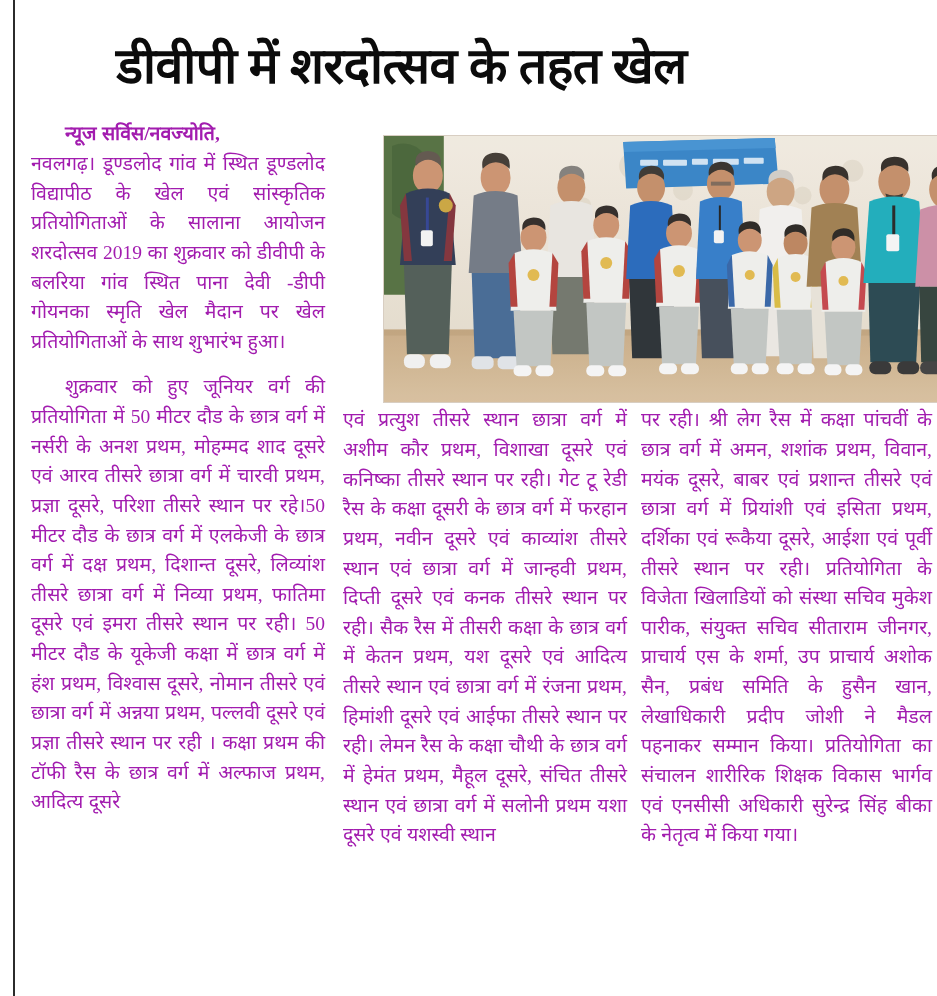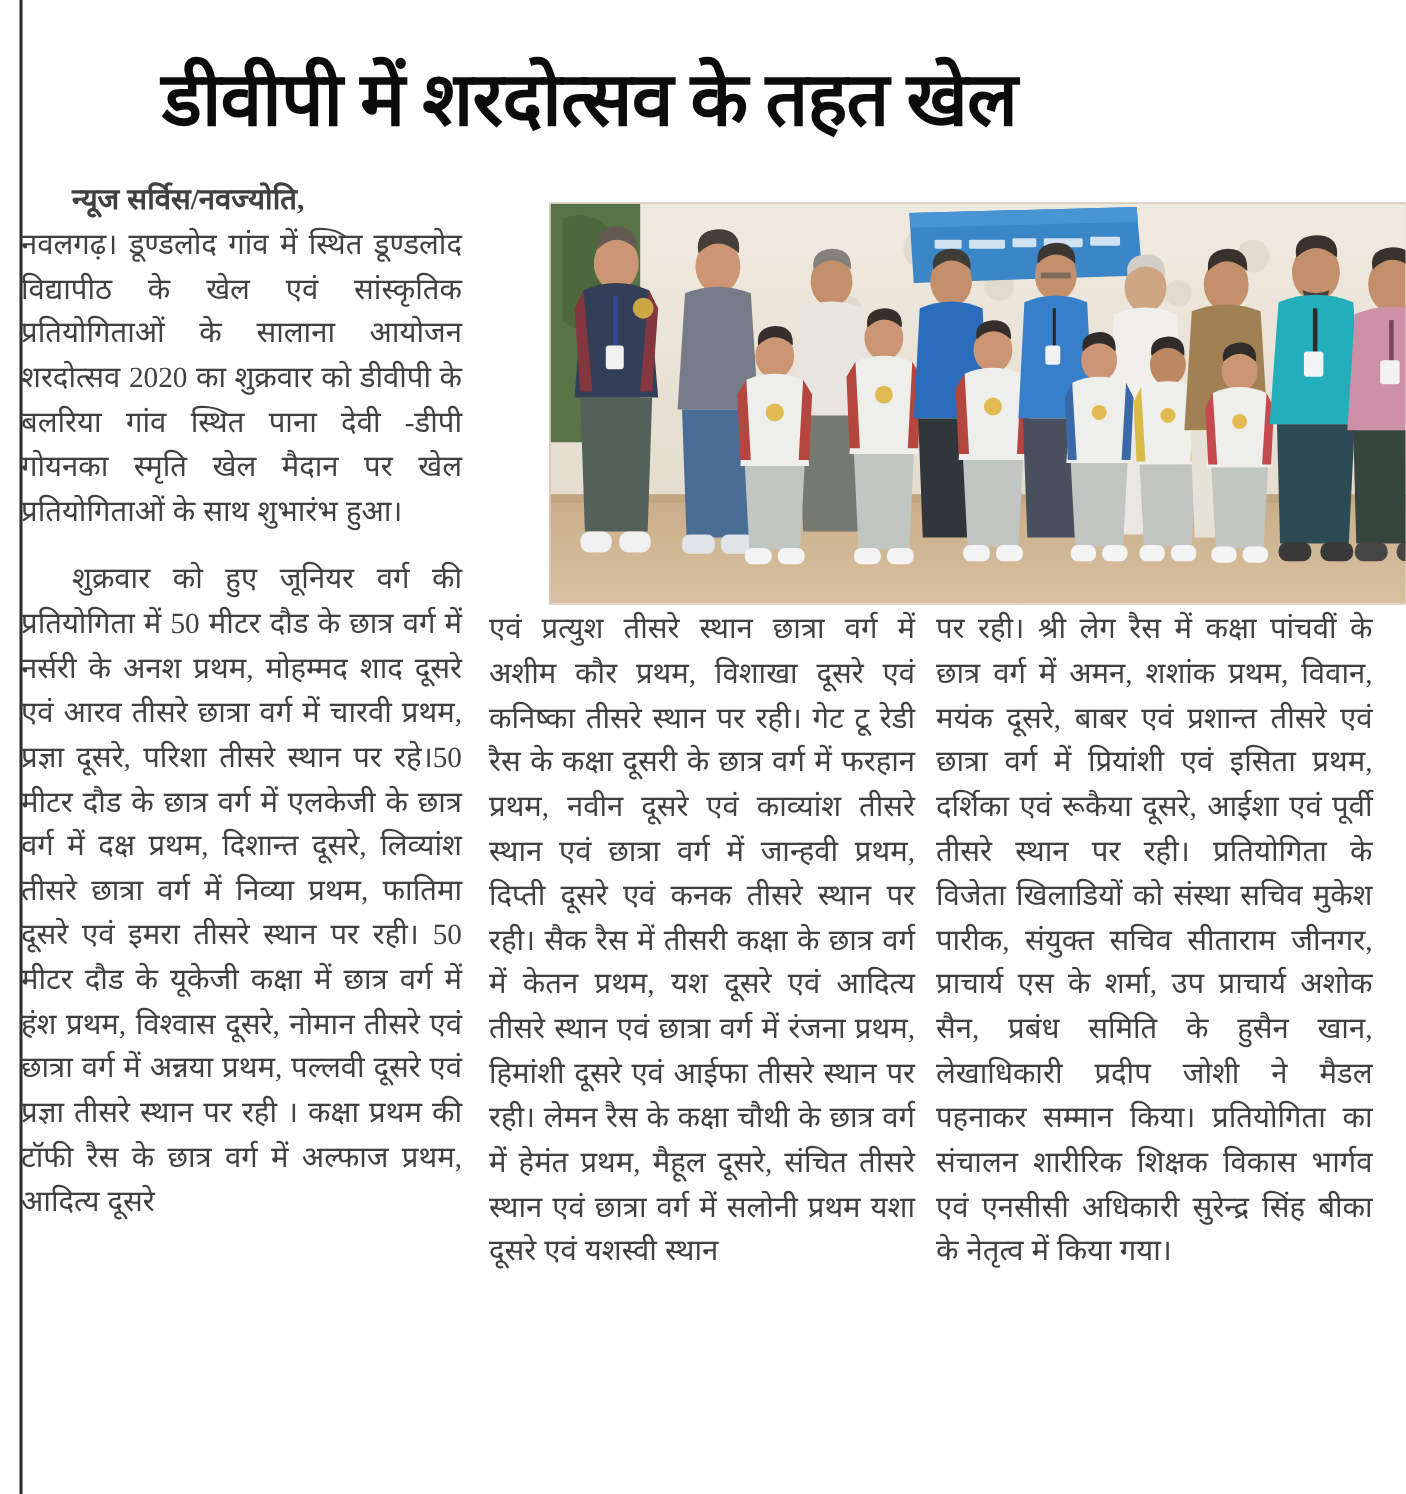--- a/index.html
+++ b/index.html
@@ -27,21 +27,21 @@
     background: #2b2b2b;
   }
 
   .page {
     position: absolute;
     left: 0;
     top: 0;
     width: 790px;
     height: 996px;
     box-sizing: border-box;
-    padding: 0 18px 0 14px;
+    padding: 0 18px 0 31px;
   }
 
   
   .headline {
     text-align: center;
     font-family: "Liberation Serif", "DejaVu Serif", serif;
     font-weight: 700;
     color: #0b0b0b;
     letter-spacing: -0.5px;
     padding-top: 14px;
@@ -64,21 +64,21 @@
 
   .col {
     position: absolute;
     top: 0;
     box-sizing: border-box;
     font-size: 19.5px;
     line-height: 1.52;
     text-align: justify;
     text-justify: inter-word;
     word-spacing: 0.5px;
-    color: #404040;
+    color: #a21caf;
   }
   .col-1 { left: 0px;   width: 294px; }
   .col-2 { left: 312px; width: 284px; }
   .col-3 { left: 610px; width: 291px; }
 
   .col p {
     margin: 0;
     text-indent: 34px;
   }
   .col p.no-indent { text-indent: 0; }
@@ -323,21 +323,21 @@
           <rect x="566" y="227" width="22" height="13" rx="6" fill="#3a3a3a"></rect>
         </g>
 
         <rect x="0" y="0" width="590" height="268" fill="#ffffff" opacity="0.06"></rect>
       </svg>
     </figure>
 
     <div class="col col-1">
       <p>
         <span class="byline-lead">न्यूज सर्विस/नवज्योति,</span><br>
-        <span class="dateline">नवलगढ़।</span><span> डूण्डलोद गांव में स्थित डूण्डलोद विद्यापीठ के खेल एवं सांस्कृतिक प्रतियोगिताओं के सालाना आयोजन शरदोत्सव 2020 का शुक्रवार को डीवीपी के बलरिया गांव स्थित पाना देवी -डीपी गोयनका स्मृति खेल मैदान पर खेल प्रतियोगिताओं के साथ शुभारंभ हुआ।</span>
+        <span class="dateline">नवलगढ़।</span><span> डूण्डलोद गांव में स्थित डूण्डलोद विद्यापीठ के खेल एवं सांस्कृतिक प्रतियोगिताओं के सालाना आयोजन शरदोत्सव 2019 का शुक्रवार को डीवीपी के बलरिया गांव स्थित पाना देवी -डीपी गोयनका स्मृति खेल मैदान पर खेल प्रतियोगिताओं के साथ शुभारंभ हुआ।</span>
       </p>
       <p>शुक्रवार को हुए जूनियर वर्ग की प्रतियोगिता में 50 मीटर दौड के छात्र वर्ग में नर्सरी के अनश प्रथम, मोहम्मद शाद दूसरे एवं आरव तीसरे छात्रा वर्ग में चारवी प्रथम, प्रज्ञा दूसरे, परिशा तीसरे स्थान पर रहे।50 मीटर दौड के छात्र वर्ग में एलकेजी के छात्र वर्ग में दक्ष प्रथम, दिशान्त दूसरे, लिव्यांश तीसरे छात्रा वर्ग में निव्या प्रथम, फातिमा दूसरे एवं इमरा तीसरे स्थान पर रही। 50 मीटर दौड के यूकेजी कक्षा में छात्र वर्ग में हंश प्रथम, विश्वास दूसरे, नोमान तीसरे एवं छात्रा वर्ग में अन्नया प्रथम, पल्लवी दूसरे एवं प्रज्ञा तीसरे स्थान पर रही । कक्षा प्रथम की टॉफी रैस के छात्र वर्ग में अल्फाज प्रथम, आदित्य दूसरे</p>
     </div>
 
     <div class="col col-2">
       <p class="no-indent">एवं प्रत्युश तीसरे स्थान छात्रा वर्ग में अशीम कौर प्रथम, विशाखा दूसरे एवं कनिष्का तीसरे स्थान पर रही। गेट टू रेडी रैस के कक्षा दूसरी के छात्र वर्ग में फरहान प्रथम, नवीन दूसरे एवं काव्यांश तीसरे स्थान एवं छात्रा वर्ग में जान्हवी प्रथम, दिप्ती दूसरे एवं कनक तीसरे स्थान पर रही। सैक रैस में तीसरी कक्षा के छात्र वर्ग में केतन प्रथम, यश दूसरे एवं आदित्य तीसरे स्थान एवं छात्रा वर्ग में रंजना प्रथम, हिमांशी दूसरे एवं आईफा तीसरे स्थान पर रही। लेमन रैस के कक्षा चौथी के छात्र वर्ग में हेमंत प्रथम, मैहूल दूसरे, संचित तीसरे स्थान एवं छात्रा वर्ग में सलोनी प्रथम यशा दूसरे एवं यशस्वी स्थान</p>
     </div>
 
     <div class="col col-3">
       <p class="no-indent">पर रही। श्री लेग रैस में कक्षा पांचवीं के छात्र वर्ग में अमन, शशांक प्रथम, विवान, मयंक दूसरे, बाबर एवं प्रशान्त तीसरे एवं छात्रा वर्ग में प्रियांशी एवं इसिता प्रथम, दर्शिका एवं रूकैया दूसरे, आईशा एवं पूर्वी तीसरे स्थान पर रही। प्रतियोगिता के विजेता खिलाडियों को संस्था सचिव मुकेश पारीक, संयुक्त सचिव सीताराम जीनगर, प्राचार्य एस के शर्मा, उप प्राचार्य अशोक सैन, प्रबंध समिति के हुसैन खान, लेखाधिकारी प्रदीप जोशी ने मैडल पहनाकर सम्मान किया। प्रतियोगिता का संचालन शारीरिक शिक्षक विकास भार्गव एवं एनसीसी अधिकारी सुरेन्द्र सिंह बीका के नेतृत्व में किया गया।</p>

